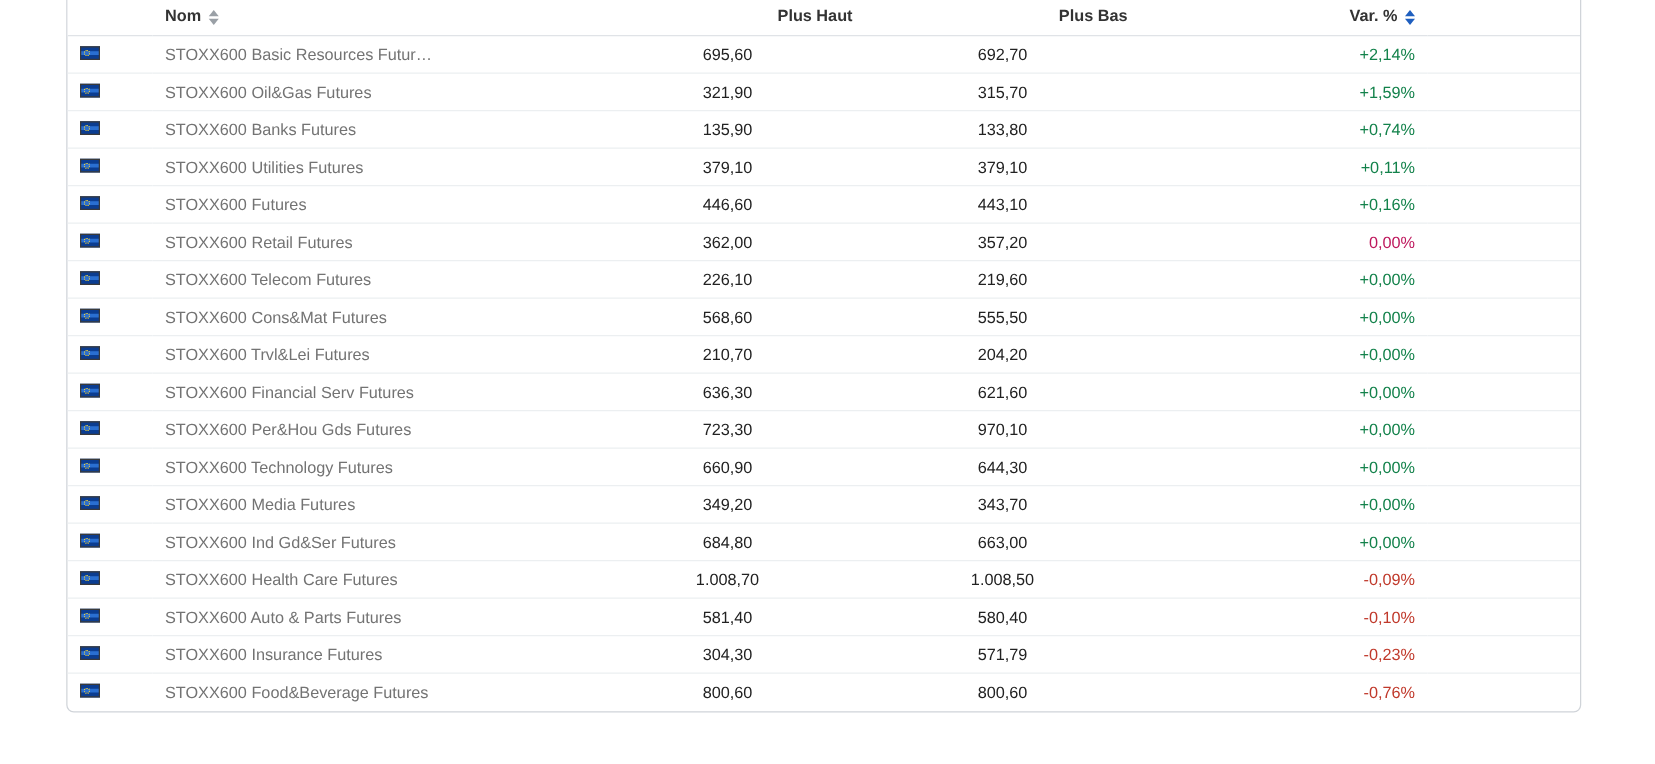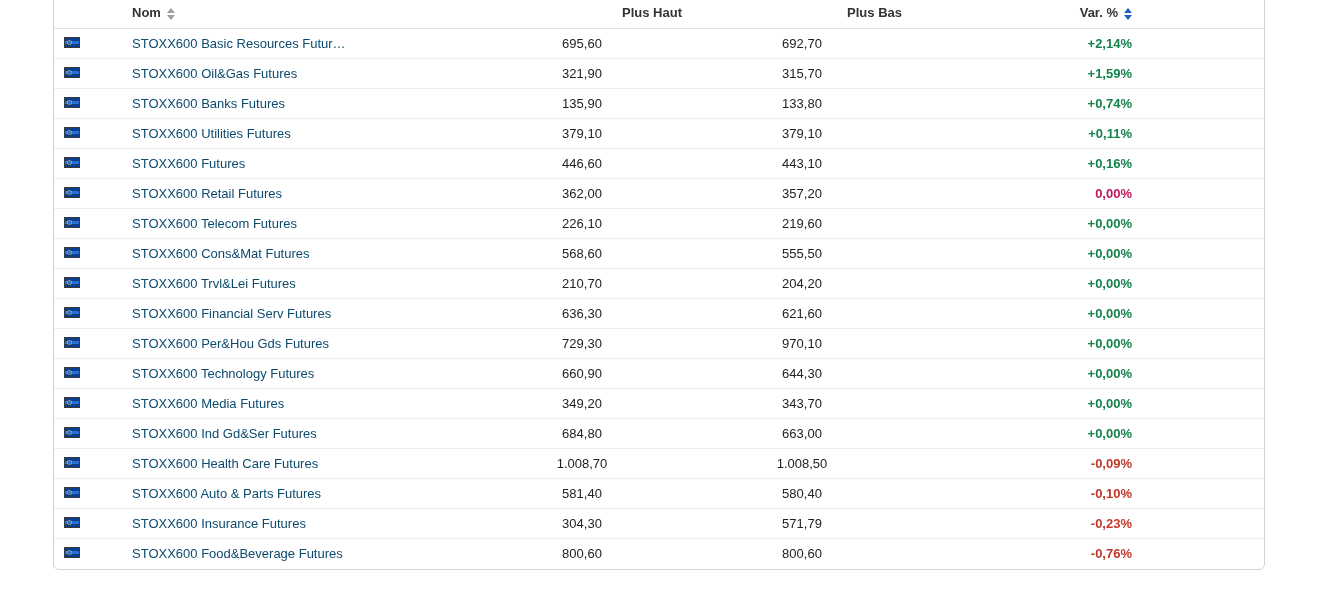--- a/index.html
+++ b/index.html
@@ -92,26 +92,26 @@
     content: "";
     position: absolute;
     left: 2px; top: 2px;
     width: 5px; height: 5px;
     border-radius: 50%;
     border: 1px dotted #f2d53c;
     box-sizing: border-box;
   }
   td.name { text-align: left; padding-left: 14px; }
   td.name a {
-    color: #0c4a6e;
+    color: #737373;
     text-decoration: none;
     font-size: 13px;
   }
   td.num { text-align: center; color: #222222; }
-  td.var { text-align: right; font-weight: bold; }
+  td.var { text-align: right; font-weight: normal; }
   td.time { text-align: right; color: #222222; }
 
   .var.up { color: #13824b; }
   .var.down { color: #c0392b; }
   .var.flat { color: #be185d; }
 </style>
 </head>
 <body>
 
 <div id="page">
@@ -215,21 +215,21 @@
             <td class="flag"><span class="flag-icon"></span></td>
             <td class="name"><a href="#">STOXX600 Financial Serv Futures</a></td>
             <td class="num">636,30</td>
             <td class="num">621,60</td>
             <td class="var up">+0,00%</td>
             <td class="time">02/03</td>
           </tr>
           <tr>
             <td class="flag"><span class="flag-icon"></span></td>
             <td class="name"><a href="#">STOXX600 Per&amp;Hou Gds Futures</a></td>
-            <td class="num">729,30</td>
+            <td class="num">723,30</td>
             <td class="num">970,10</td>
             <td class="var up">+0,00%</td>
             <td class="time">02/03</td>
           </tr>
           <tr>
             <td class="flag"><span class="flag-icon"></span></td>
             <td class="name"><a href="#">STOXX600 Technology Futures</a></td>
             <td class="num">660,90</td>
             <td class="num">644,30</td>
             <td class="var up">+0,00%</td>

